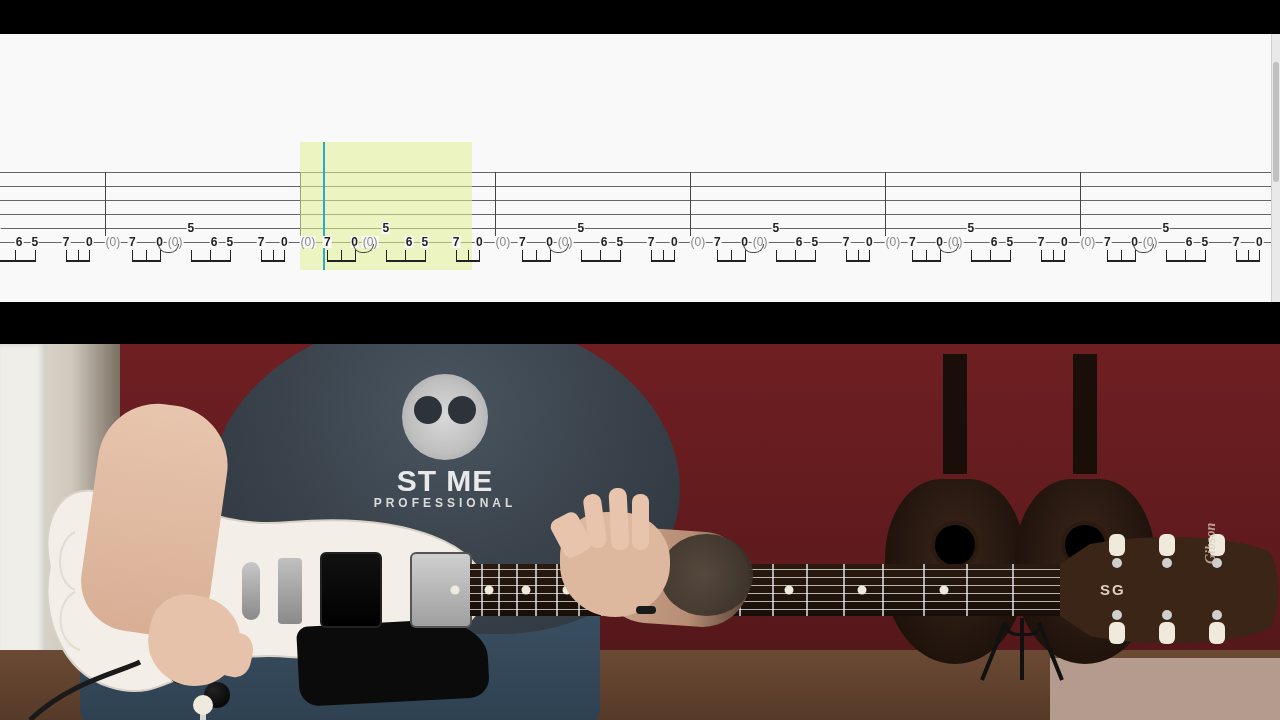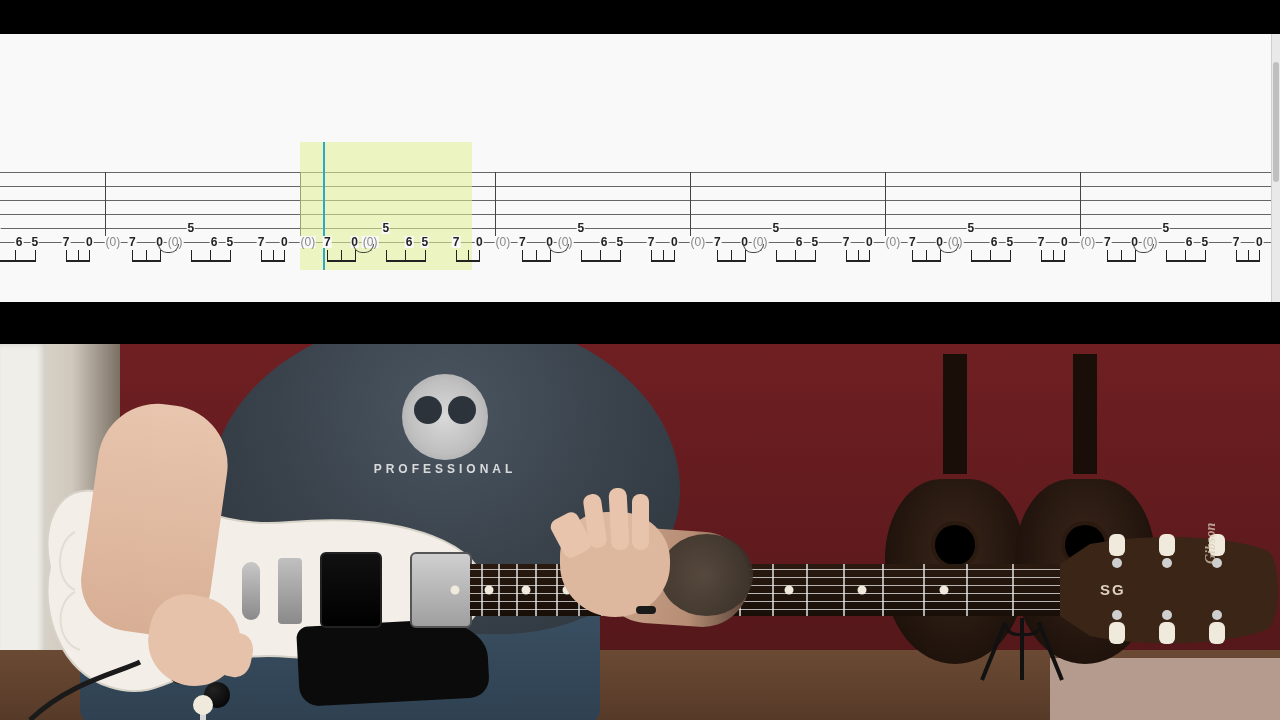--- a/index.html
+++ b/index.html
@@ -327,20 +327,21 @@
     <div class="stand-leg stand-l1"></div>
       <div class="stand-leg stand-l2"></div>
       <div class="stand-leg stand-l3"></div>
     <div class="stand-yoke"></div>
   </div>
 
   <div class="jeans"></div>
   <div class="torso">
     <div class="tee-print">
       <div class="tee-cat"></div>
+      <div class="tee-line1">ST ME</div>
       <div class="tee-line2">PROFESSIONAL</div>
     </div>
   </div>
 
   <div class="sg">
     <div class="sg-body">
       <svg viewBox="0 0 470 230" preserveAspectRatio="none">
         <path d="M60,20 C20,10 0,50 10,95 C0,140 20,200 70,215 C130,235 150,175 250,185 C370,195 445,160 445,118 C445,75 370,40 250,50 C150,60 130,0 60,20 Z" fill="#f3efe8" stroke="#d7d2c8" stroke-width="2"></path>
         <path d="M35,60 C15,70 15,110 35,118 M35,120 C15,130 15,170 40,178" fill="none" stroke="#e2ddd3" stroke-width="2"></path>
       </svg>

